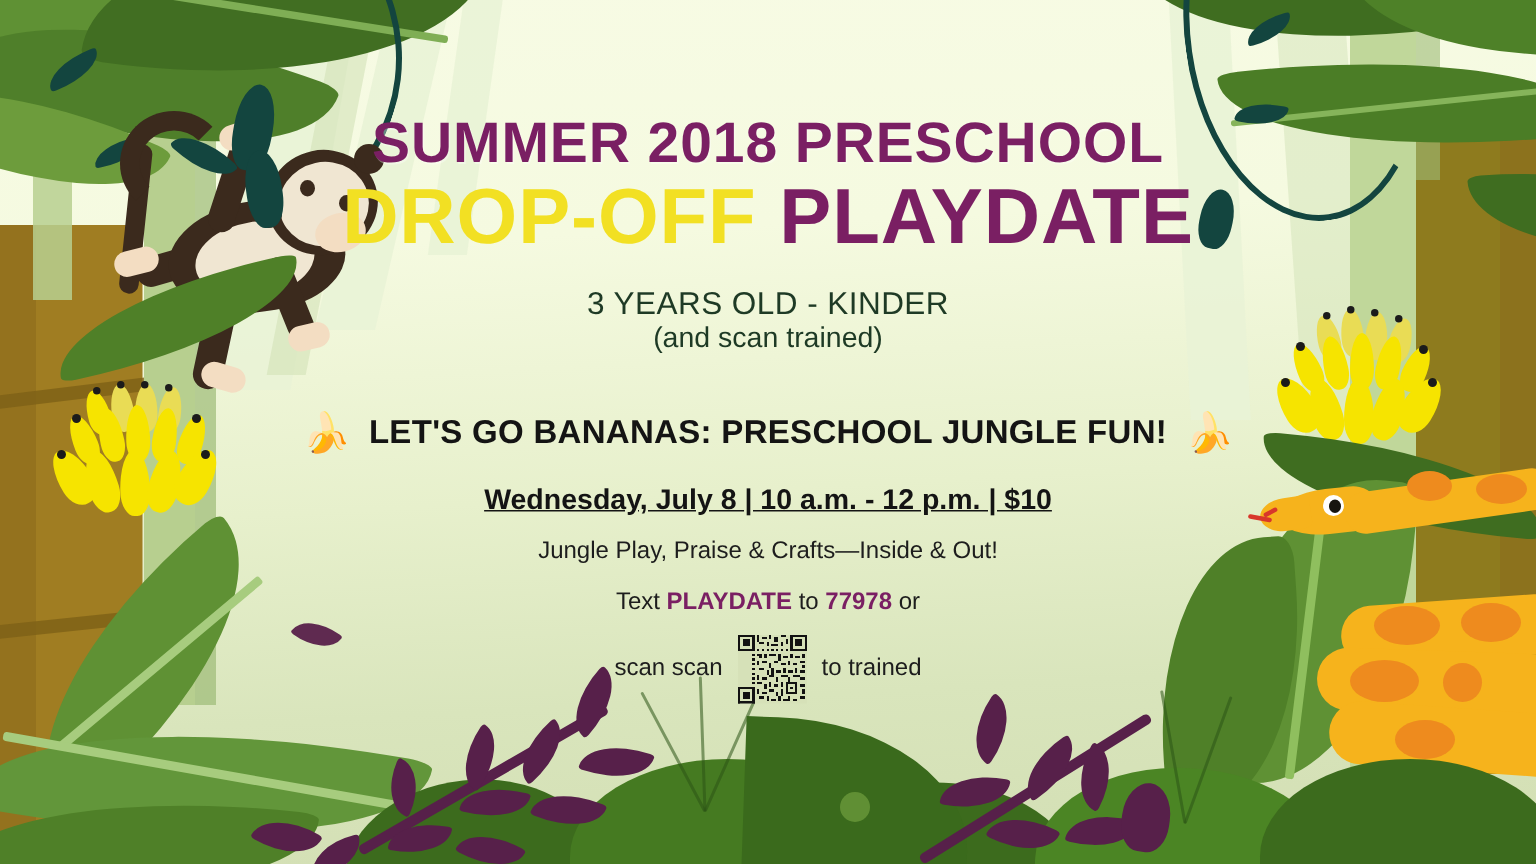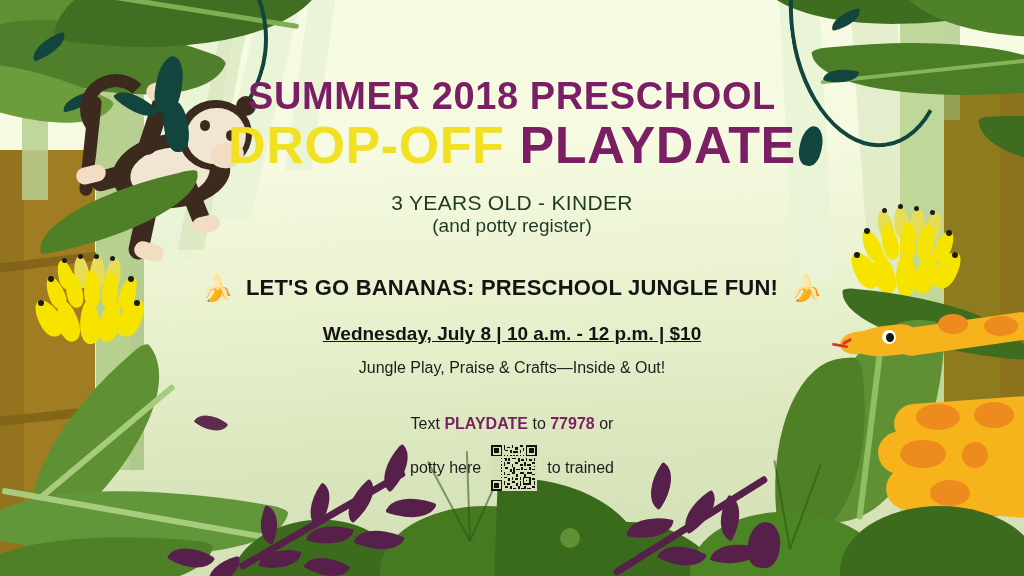--- a/index.html
+++ b/index.html
@@ -68,21 +68,21 @@
       line-height:1.08;text-shadow:1px 1px 0 rgba(255,255,255,.35);}
   .t2{font-size:52px;font-weight:bold;letter-spacing:.6px;line-height:1.08;color:#7a1f63;}
   .t2 .yel{color:#f2e023;}
   .sub1{margin-top:18px;font-size:21px;color:#1e3a25;letter-spacing:.3px;}
   .sub2{font-size:19px;color:#1e3a25;}
   .head{margin-top:38px;font-size:22px;font-weight:bold;color:#141414;letter-spacing:.2px;
         display:flex;align-items:center;gap:12px;}
   .bananaglyph{font-size:26px;line-height:1;}
   .dateline{margin-top:22px;font-size:19px;font-weight:bold;color:#141414;text-decoration:underline;}
   .descline{margin-top:14px;font-size:16px;color:#1d1d1d;}
-  .reg1{margin-top:38px;font-size:16px;color:#1d1d1d;}
+  .reg1{margin-top:16px;font-size:16px;color:#1d1d1d;}
   .reg1 b{color:#7a1f63;}
   .reg2{margin-top:12px;font-size:16px;color:#1d1d1d;display:flex;align-items:center;gap:10px;}
   #qr{width:46px;height:46px;display:block;}
 </style>
 </head>
 <body>
 
 <div id="flyer">
 
   <div class="bg-base"></div>
@@ -301,37 +301,37 @@
 
   <div id="content">
 
     <div class="t1">SUMMER 2018 PRESCHOOL</div>
 
     <div class="t2">
       <span class="yel">DROP-OFF</span><span> </span><span>PLAYDATE</span>
     </div>
 
     <div class="sub1">3 YEARS OLD - KINDER</div>
-    <div class="sub2">(and potty register)</div>
+    <div class="sub2">(and scan trained)</div>
 
     <div class="head">
       <span class="bananaglyph">🍌</span>
       <span>LET'S GO BANANAS: PRESCHOOL JUNGLE FUN!</span>
       <span class="bananaglyph">🍌</span>
     </div>
 
     <div class="dateline">Wednesday, July 8 | 10 a.m. - 12 p.m. | $10</div>
     <div class="descline">Jungle Play, Praise &amp; Crafts—Inside &amp; Out!</div>
 
     <div class="reg1">
       <span>Text </span><b>PLAYDATE</b><span> to </span><b>77978</b><span> or</span>
     </div>
 
     <div class="reg2">
-      <span>potty here</span>
+      <span>scan scan</span>
       <svg id="qr" viewBox="0 0 29 29" shape-rendering="crispEdges">
         <rect width="29" height="29" fill="#d6e1b8"></rect>
         <g fill="#121212">
 
           <rect x="0" y="0" width="7" height="1"></rect>
             <rect x="0" y="6" width="7" height="1"></rect>
           <rect x="0" y="0" width="1" height="7"></rect>
             <rect x="6" y="0" width="1" height="7"></rect>
           <rect x="2" y="2" width="3" height="3"></rect>
 

